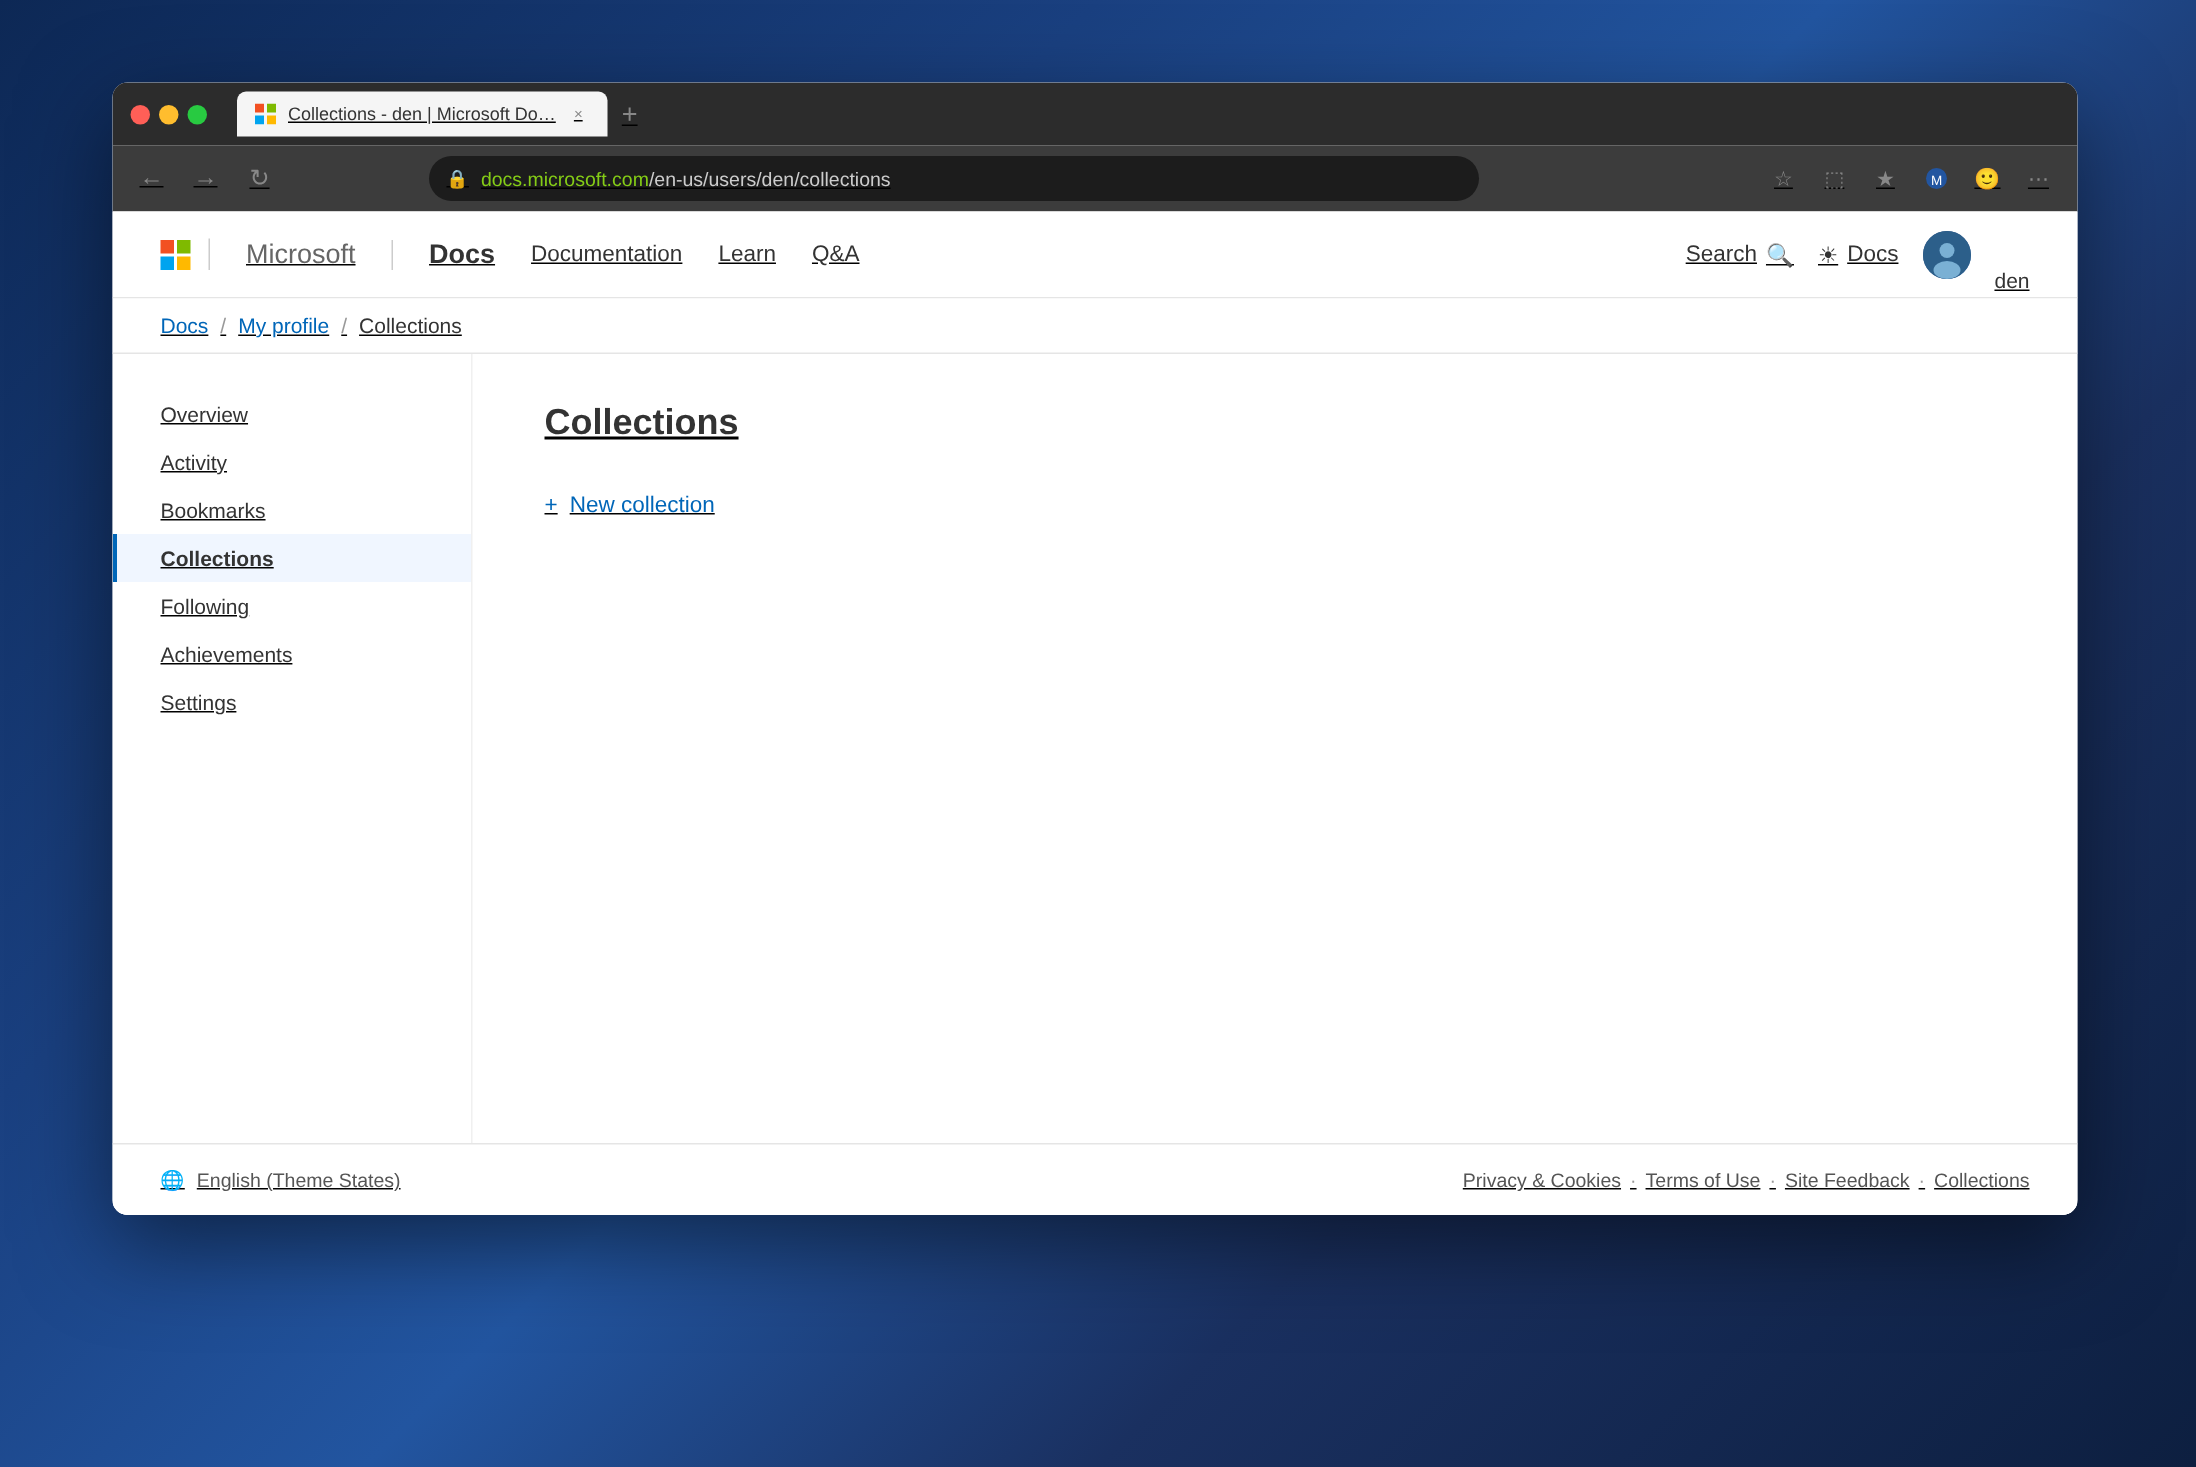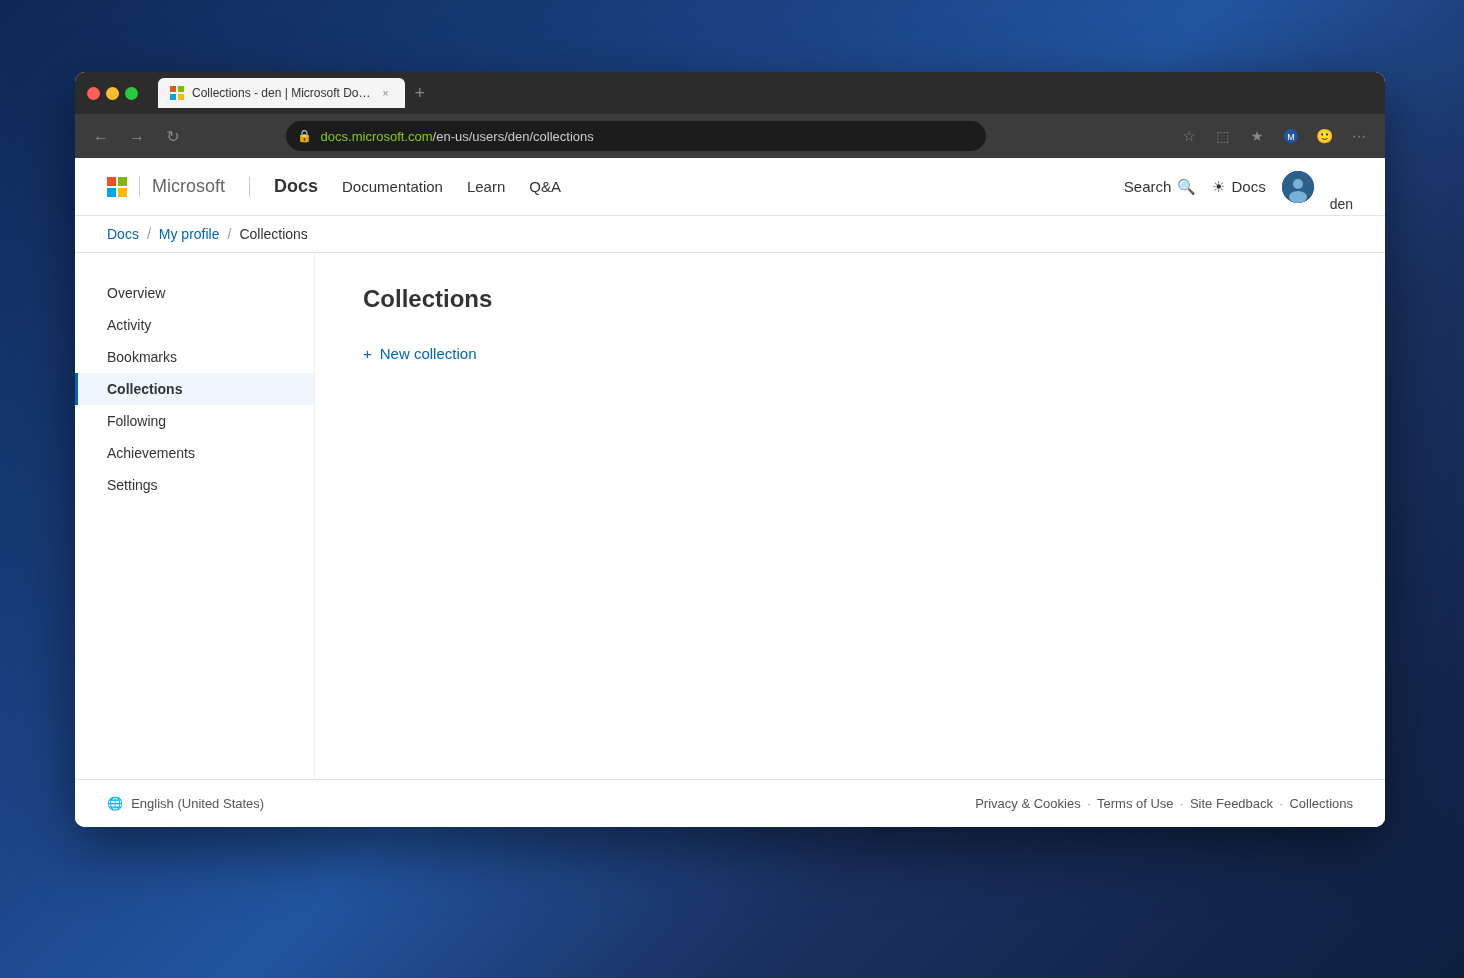--- a/index.html
+++ b/index.html
@@ -16,31 +16,32 @@
     .bg-overlay {
       position: absolute;
       inset: 0;
       background: linear-gradient(135deg, #0d2855 0%, #1a4080 30%, #2255a0 50%, #1a3060 70%, #0d1f40 100%);
       z-index: 0;
     }
 
     
     .browser-window {
       position: absolute;
-      top: 72px;
+      top: 55px;
       left: 75px;
       width: 1310px;
       height: 755px;
       background: #f5f5f5;
       border-radius: 10px;
       box-shadow: 0 20px 60px rgba(0,0,0,0.5);
       z-index: 10;
       overflow: hidden;
       display: flex;
       flex-direction: column;
+      text-decoration: underline;
     }
 
     
     .title-bar {
       background: #2c2c2c;
       height: 42px;
       display: flex;
       align-items: center;
       padding: 0 12px;
       gap: 8px;
@@ -236,21 +237,21 @@
     .ms-logo-grid .sq1 { background: #f25022; }
     .ms-logo-grid .sq2 { background: #7fba00; }
     .ms-logo-grid .sq3 { background: #00a4ef; }
     .ms-logo-grid .sq4 { background: #ffb900; }
 
     .ms-logo-text {
       font-size: 18px;
       font-weight: 300;
       color: #666;
       border-left: 1px solid #ccc;
-      padding-left: 12px;
+      padding-left: 24px;
       margin-left: 2px;
     }
 
     .site-nav {
       display: flex;
       gap: 24px;
       align-items: center;
     }
 
     .site-nav a {
@@ -598,21 +599,21 @@
         <a class="new-collection-btn">
           <span>+</span>
           <span>New collection</span>
         </a>
       </main>
     </div>
 
     <footer class="site-footer">
       <div class="footer-locale">
         <span>🌐</span>
-        <span>English (United States)</span>
+        <span>English (Theme States)</span>
       </div>
       <div class="footer-links">
         <a href="#">Privacy &amp; Cookies</a>
         <span class="footer-sep">·</span>
         <a href="#">Terms of Use</a>
         <span class="footer-sep">·</span>
         <a href="#">Site Feedback</a>
         <span class="footer-sep">·</span>
         <a href="#">Collections</a>
       </div>

